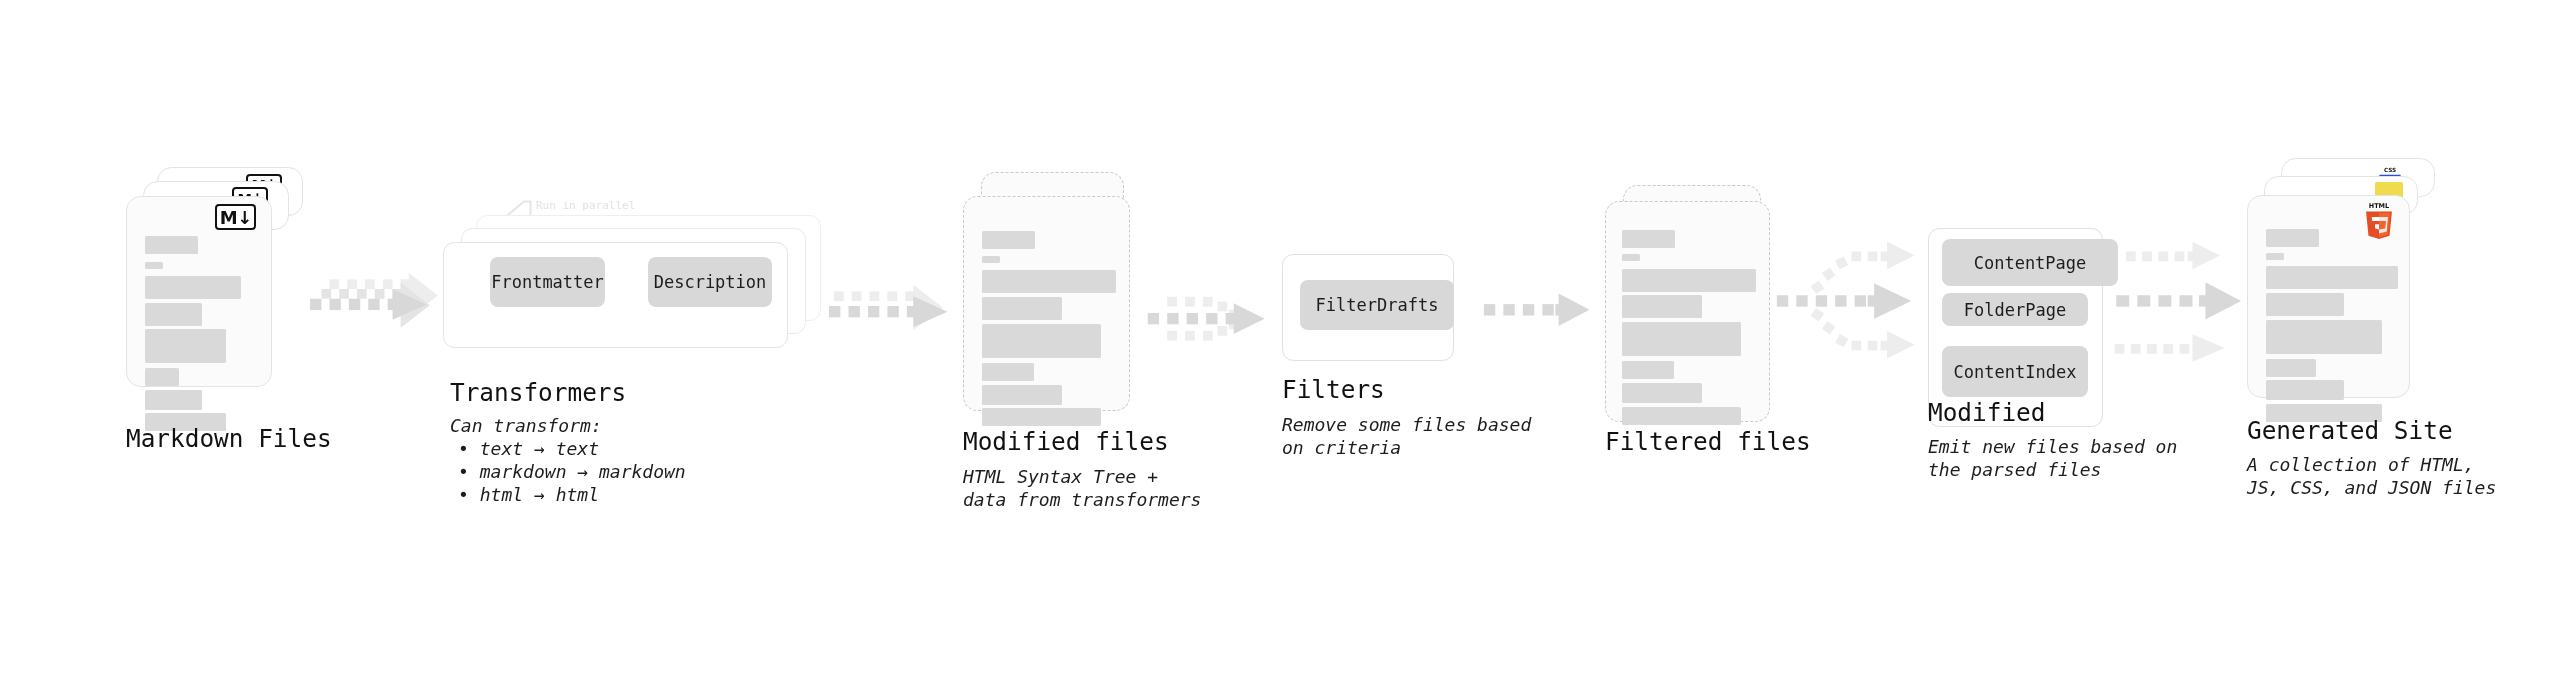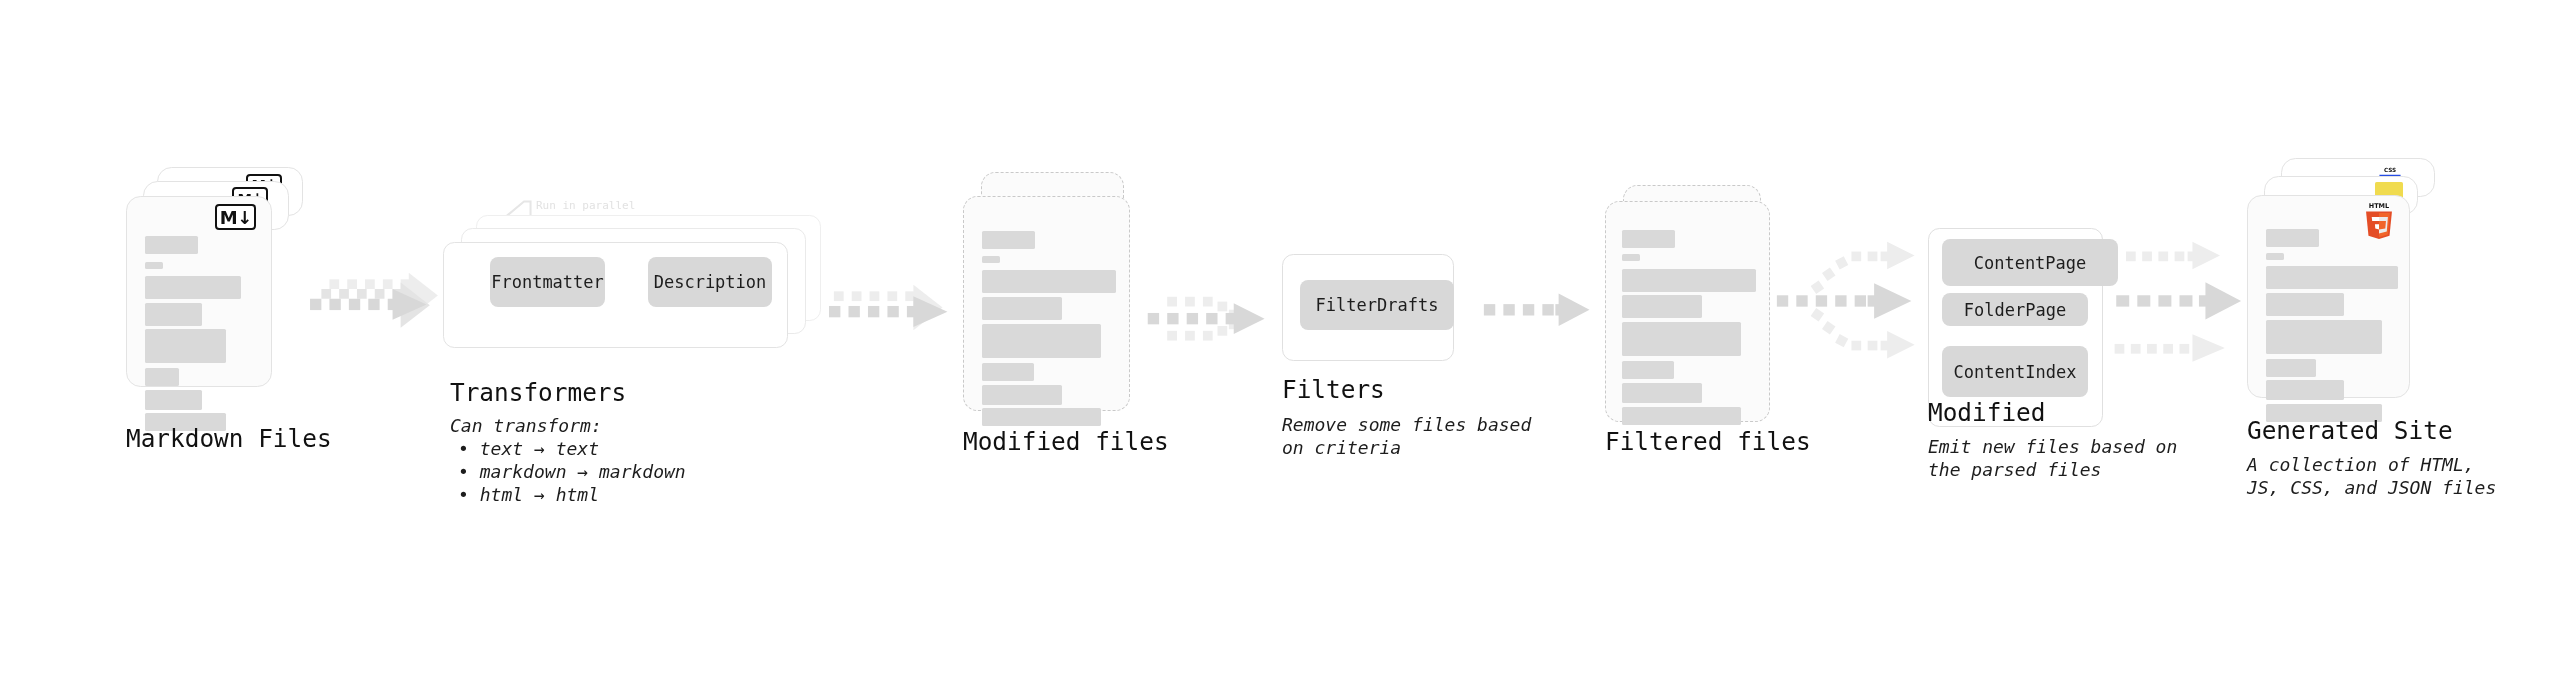--- a/index.html
+++ b/index.html
@@ -228,20 +228,24 @@
       <div class="bar" style="left:18px;top:73px;width:134px;height:23px;"></div>
       <div class="bar" style="left:18px;top:100px;width:80px;height:23px;"></div>
       <div class="bar" style="left:18px;top:127px;width:119px;height:34px;"></div>
       <div class="bar" style="left:18px;top:166px;width:52px;height:18px;"></div>
       <div class="bar" style="left:18px;top:188px;width:80px;height:19.5px;"></div>
       <div class="bar" style="left:18px;top:211px;width:119px;height:18px;"></div>
     </div>
   </div>
 
   <div class="title" style="left:963px;top:427px;">Modified files</div>
+  <div class="sub" style="left:963px;top:465px;">
+    <span class="li">HTML Syntax Tree +</span>
+    <span class="li">data from transformers</span>
+  </div>
 
   <svg class="abs" style="left:1138px;top:264px;" width="142" height="102" viewBox="0 0 175 125">
     <g fill="#ededed">
       <rect x="36" y="40" width="12" height="12"></rect>
         <rect x="58" y="40" width="12" height="12"></rect>
       <rect x="80" y="40" width="12" height="12"></rect>
       <rect x="98" y="46" width="12" height="12"></rect>
         <rect x="112" y="56" width="12" height="12"></rect>
       <rect x="36" y="82" width="12" height="12"></rect>
         <rect x="58" y="82" width="12" height="12"></rect>

